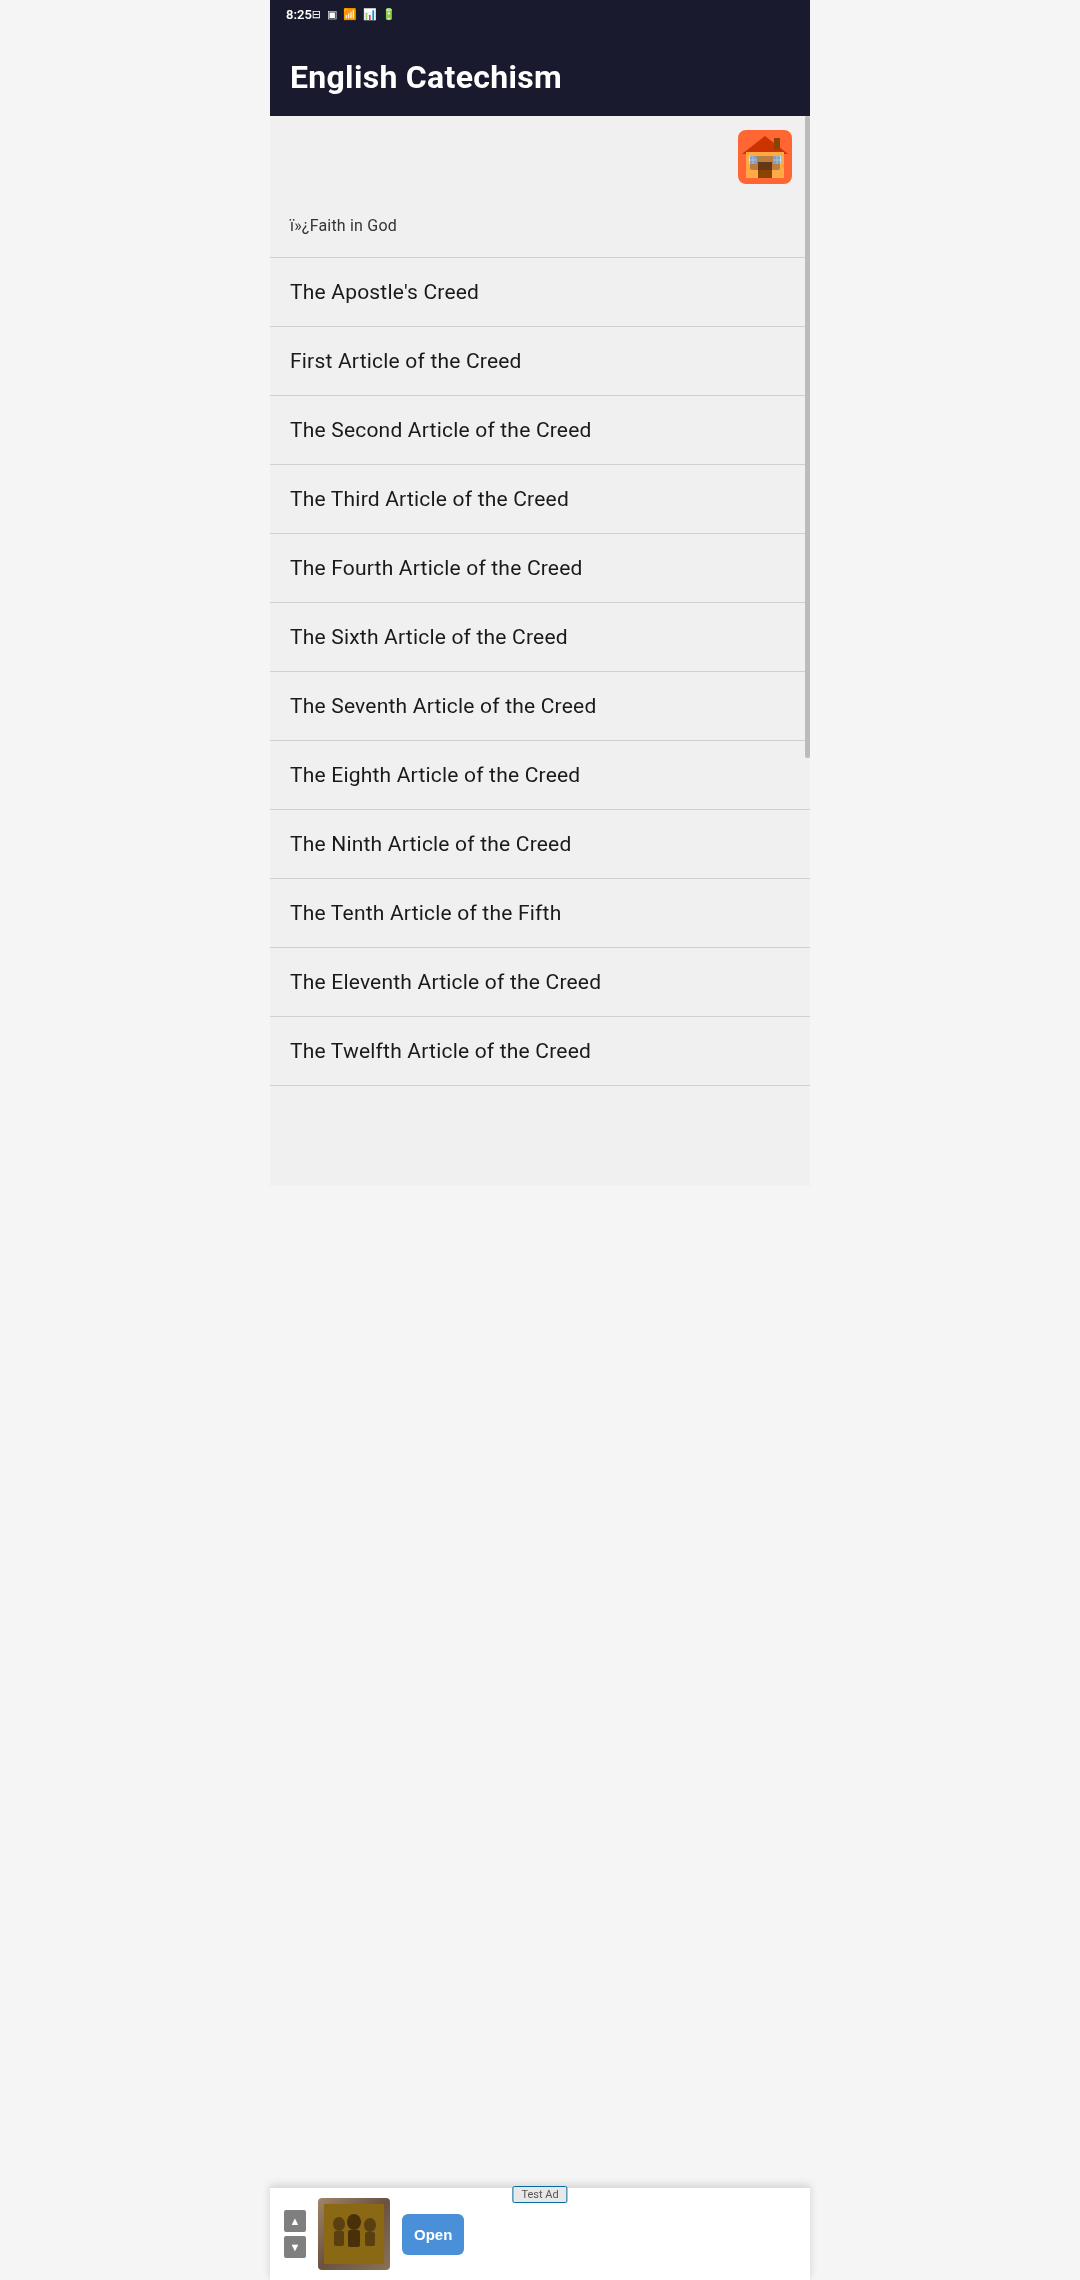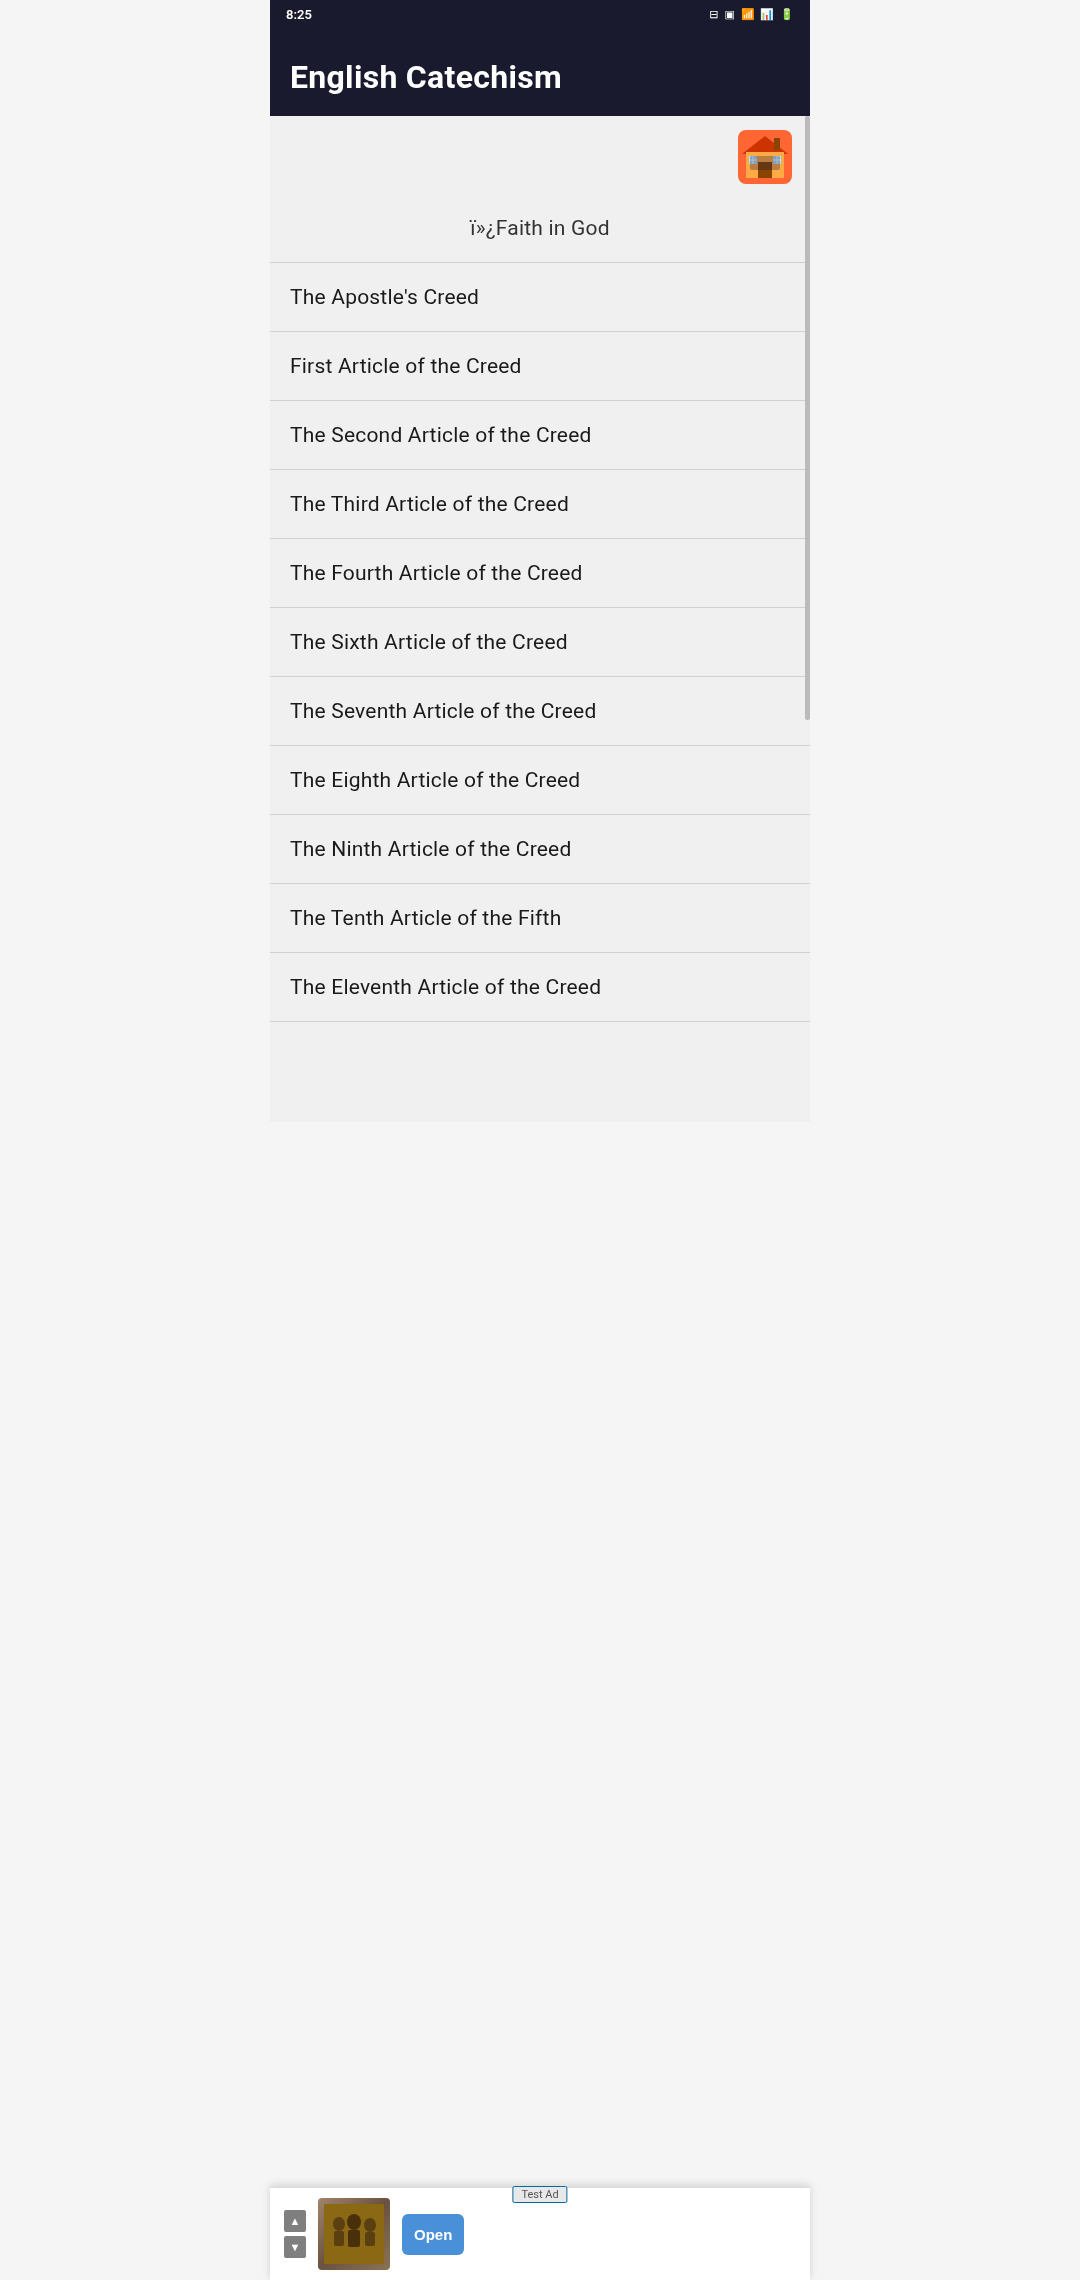--- a/index.html
+++ b/index.html
@@ -18,21 +18,20 @@
       min-height: 1140px;
       position: relative;
       overflow-x: hidden;
     }
 
     
     .status-bar {
       background: #1a1a2e;
       color: white;
       display: flex;
-      justify-content: space-between;
       align-items: center;
       padding: 6px 16px;
       font-size: 13px;
       height: 28px;
     }
 
     .status-bar-left {
       font-weight: 600;
     }
 
@@ -88,23 +87,22 @@
       border-bottom: 1px solid #d0d0d0;
       padding: 22px 20px;
       cursor: pointer;
       font-size: 21px;
       color: #1a1a1a;
       font-weight: 400;
       letter-spacing: 0.2px;
     }
 
     .list-item.first-item {
-      font-size: 21px;
+      font-size: 16px;
       color: #333;
-      text-align: center;
     }
 
     
     .scroll-indicator {
       position: absolute;
       right: 0;
       top: 0;
       width: 5px;
       background: #bbb;
       height: 60%;
@@ -280,20 +278,21 @@
       <div class="list-item">First Article of the Creed</div>
       <div class="list-item">The Second Article of the Creed</div>
       <div class="list-item">The Third Article of the Creed</div>
       <div class="list-item">The Fourth Article of the Creed</div>
       <div class="list-item">The Sixth Article of the Creed</div>
       <div class="list-item">The Seventh Article of the Creed</div>
       <div class="list-item">The Eighth Article of the Creed</div>
       <div class="list-item">The Ninth Article of the Creed</div>
       <div class="list-item">The Tenth Article of the Fifth</div>
       <div class="list-item">The Eleventh Article of the Creed</div>
+      <div class="list-item">The Twelfth Article of the Creed</div>
     </div>
 
 </div>
 
 <div class="ad-banner">
   <div class="test-ad-badge">Test Ad</div>
 
   <div class="ad-arrow-area">
     <button class="ad-arrow">▲</button>
     <button class="ad-arrow">▼</button>

